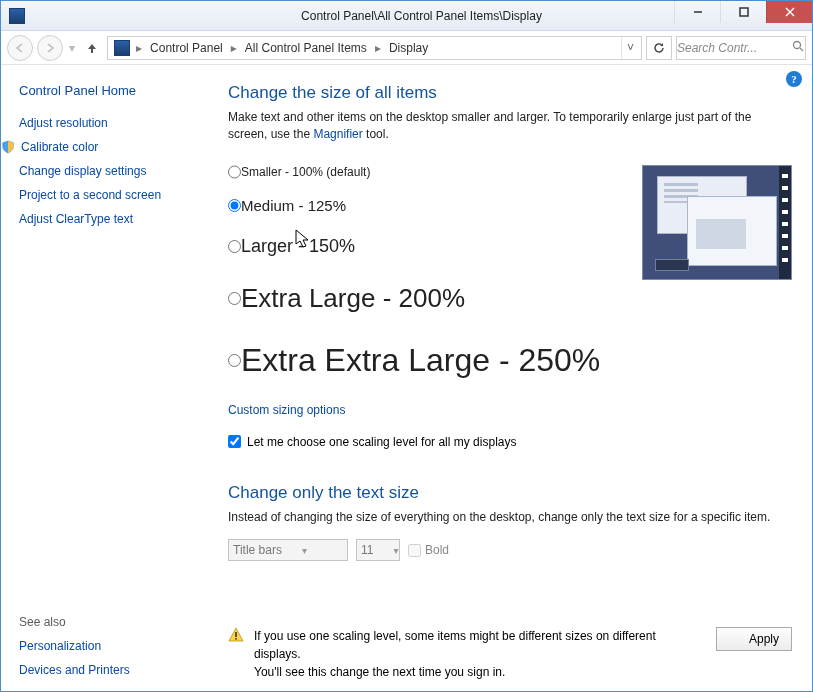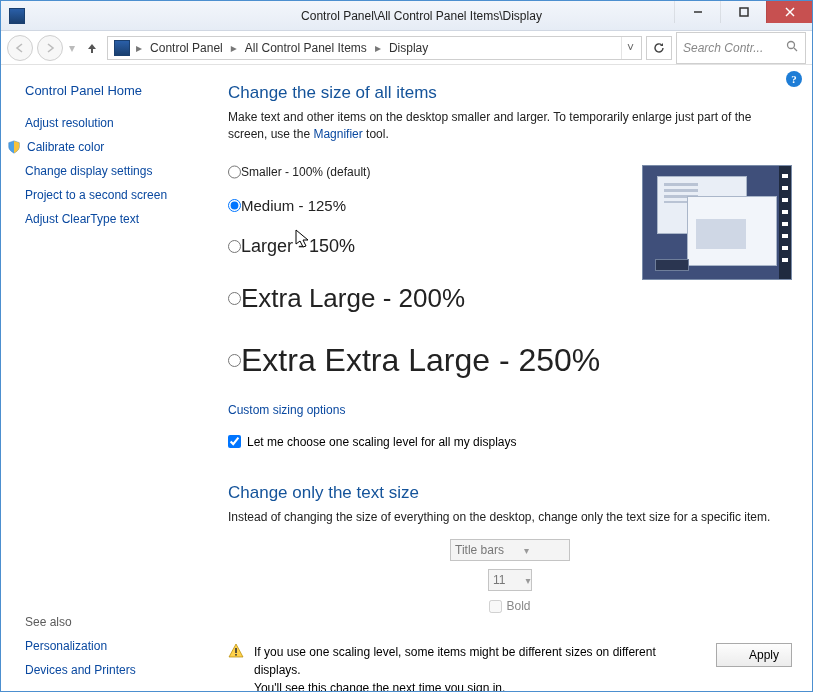--- a/index.html
+++ b/index.html
@@ -103,37 +103,37 @@
     border-left:1px solid #e4e4e4;
     margin-left:auto;
     color:#666;
   }
   .refresh-btn {
     width:26px;height:24px;border:1px solid #cfcfcf;
     display:flex;align-items:center;justify-content:center;
     color:#444;
   }
   .searchbox {
-    width:130px;height:32px;border:1px solid #cfcfcf;
+    width:130px;height:24px;border:1px solid #cfcfcf;
     display:flex;align-items:center;
-    padding:0 6px;
+    padding:0 0;
     color:#888;
     font-style:italic;
   }
   .searchbox .sicon { margin-left:auto; color:#888; font-style:normal;}
   
   .body {
     flex: 1;
     display: flex;
     overflow: hidden;
     position: relative;
   }
   .sidebar {
     width: 215px;
-    padding: 18px 8px 10px 24px;
+    padding: 18px 8px 10px 18px;
     display: flex;
     flex-direction: column;
     font-size: 12px;
   }
   .sidebar .home {
     color: #0a49a0;
     font-size: 13px;
     margin-bottom: 18px;
   }
   .sidebar .link {
@@ -218,21 +218,21 @@
     content:""; position:absolute; left:3px; top:8px; width:6px;height:90px;
     background: repeating-linear-gradient(#fff,#fff 4px,transparent 4px,transparent 12px);
   }
   .preview .task{
     position:absolute; left:12px; bottom:8px; width:34px;height:12px;
     background:#2a3550; border:1px solid #6f7e9a;
   }
   .customlink { color:#0a49a0; font-size:12px; margin:12px 0 18px 0; }
   .chkrow { display:flex; align-items:center; gap:6px; font-size:12px; margin-bottom:28px;}
   .chkrow input { margin:0; }
-  .textsizerow { display:flex;align-items:center;gap:8px; margin:14px 0 20px 0;flex-direction:column;}
+  .textsizerow { display:flex;align-items:center;gap:8px; margin:14px 0 20px 0;}
   .textsizerow select, .textsizerow .fake-select {
     border:1px solid #c4c4c4; background:#f4f4f4; height:22px;
     font-size:12px; color:#777; padding:0 4px;
     display:flex;align-items:center;
   }
   .fake-select { gap:20px; }
   .fake-select .chev{ color:#999; font-size:10px;}
   .boldrow{ display:flex;align-items:center;gap:4px;color:#888; }
   .boldrow input{ margin:0; }
   .footer {

